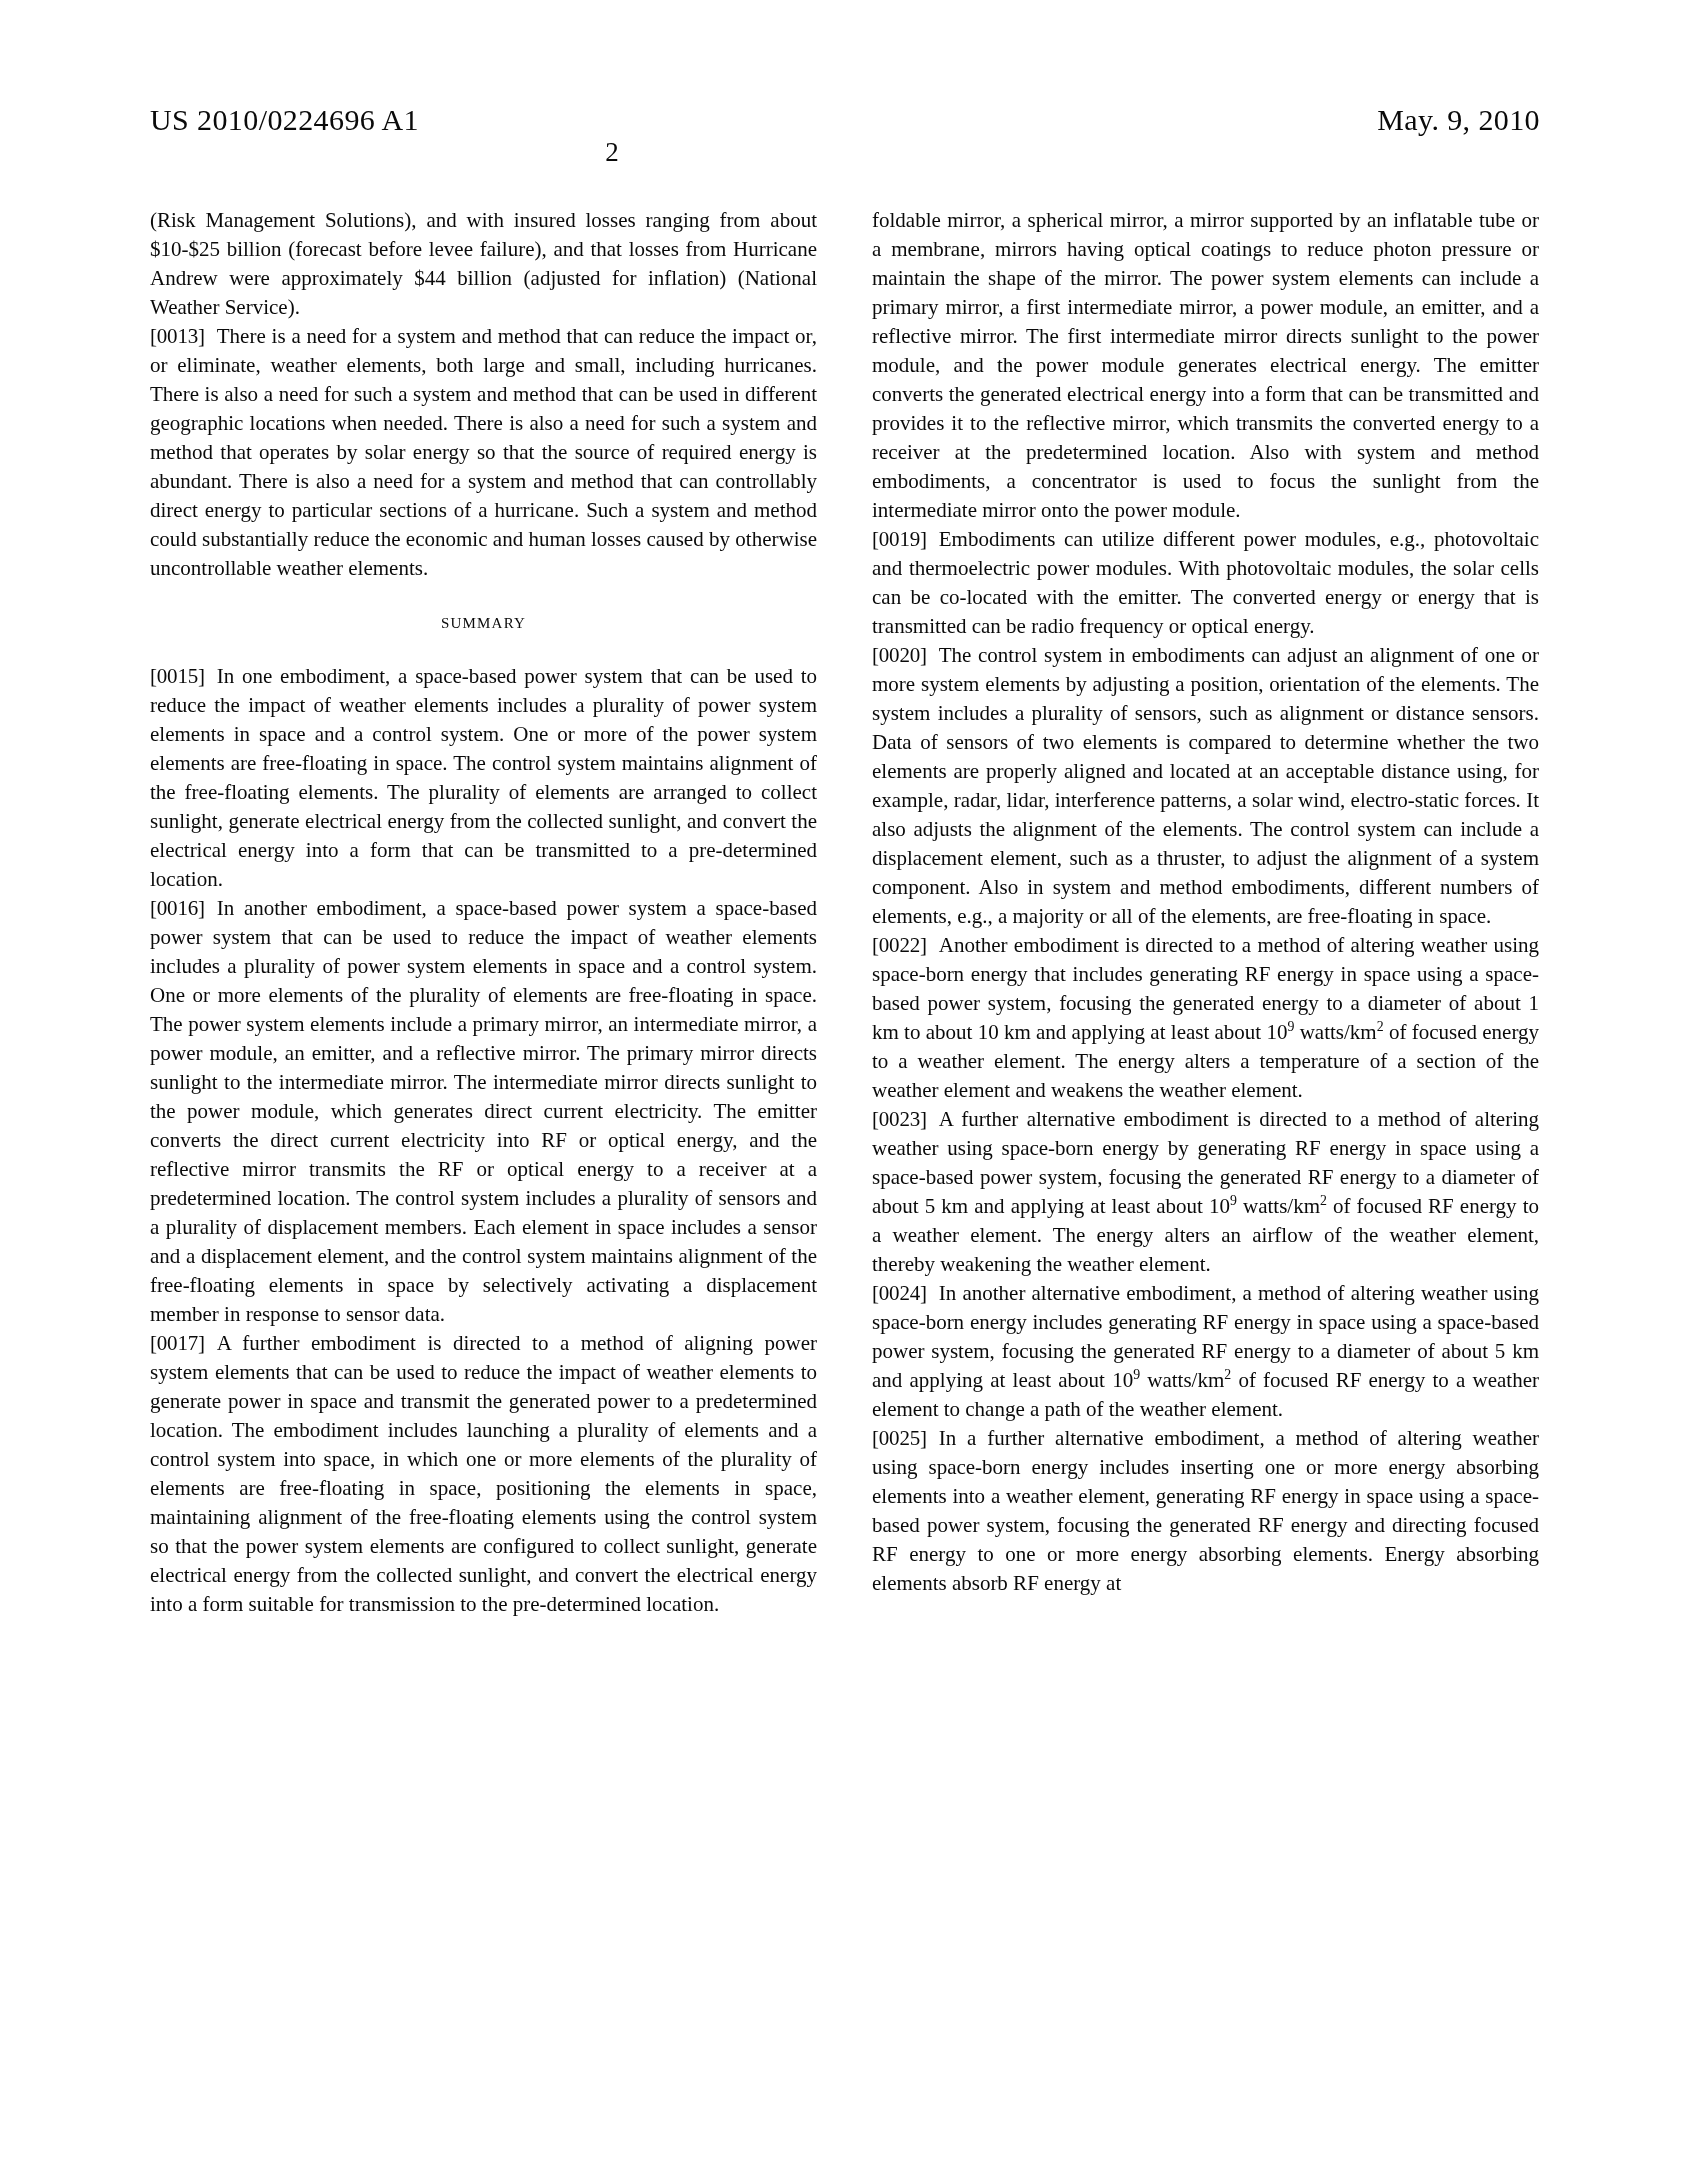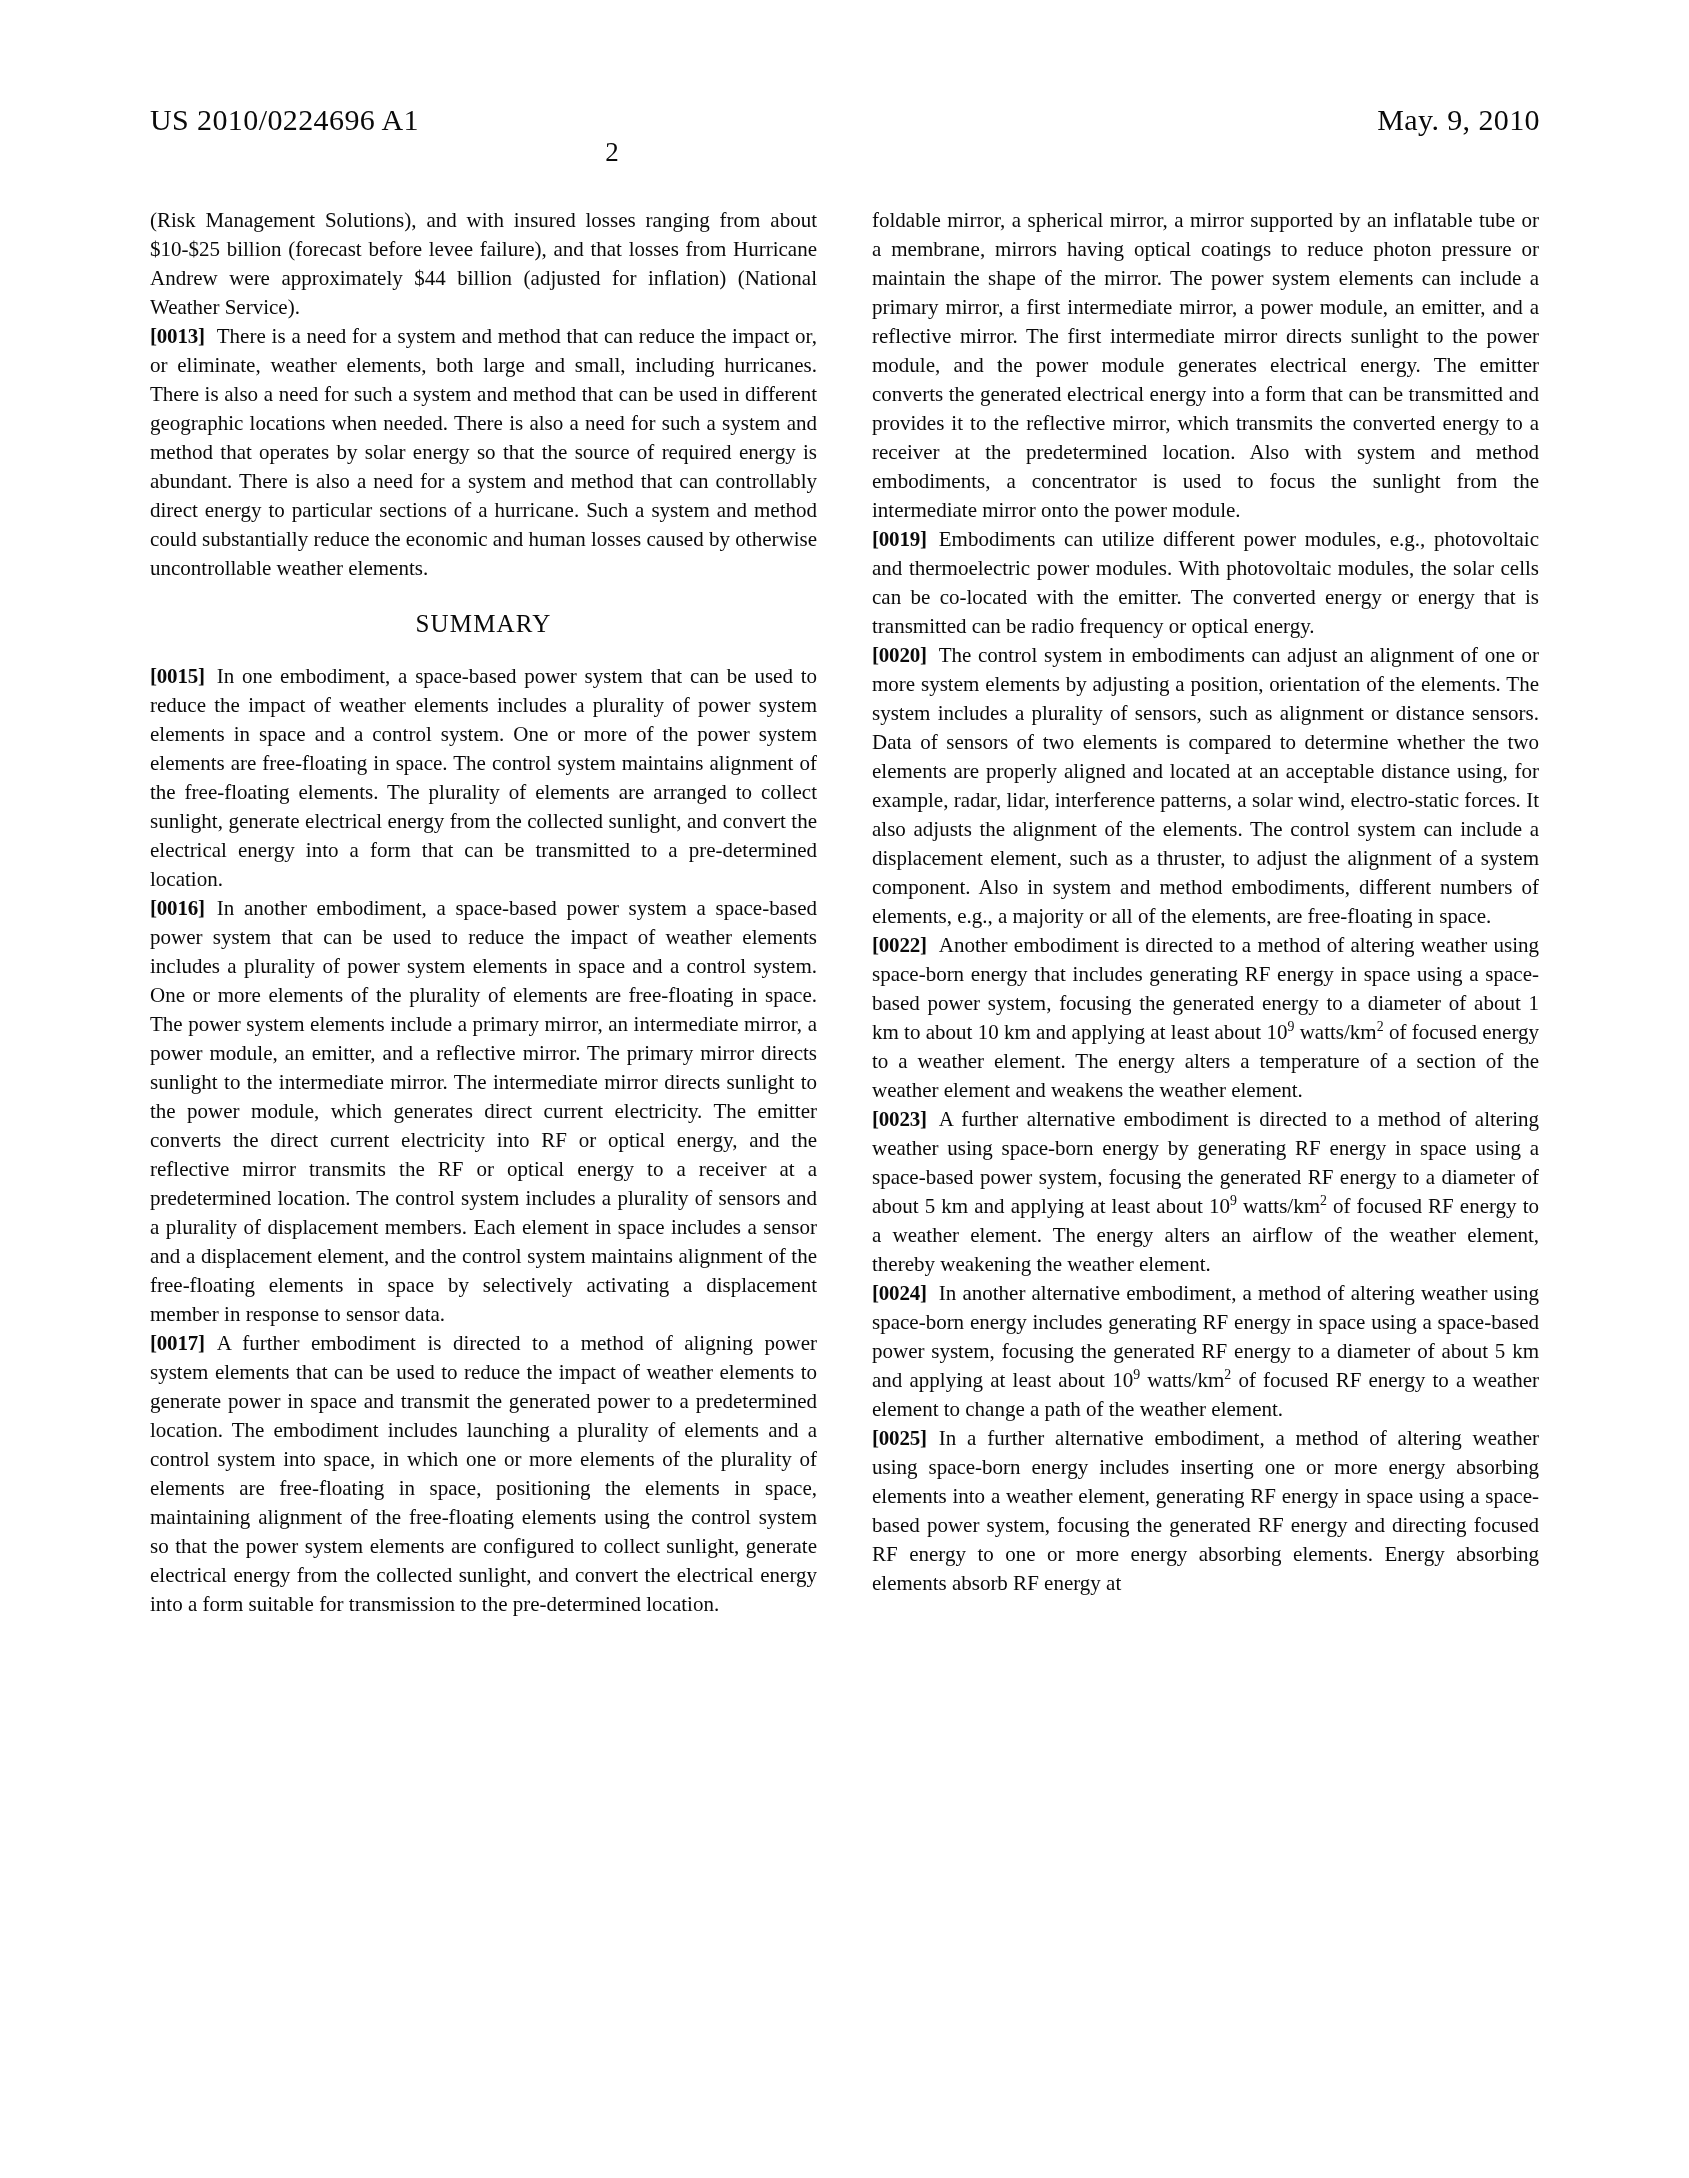--- a/index.html
+++ b/index.html
@@ -60,28 +60,28 @@
     line-height: 29px;
     text-align: justify;
     text-justify: inter-word;
     hyphens: manual;
   }
   .col p {
     margin: 0;
     text-indent: 0;
   }
   .para-no {
-    font-weight: bold;
+    font-weight: normal;
     letter-spacing: -0.2px;
     margin-right: 12px;
   }
   .section-heading {
     text-align: center;
     margin: 26px 0 24px 0;
-    font-size: 25px;
+    font-size: 15px;
     letter-spacing: 1.2px;
   }
   sup {
     font-size: 0.66em;
     vertical-align: super;
     line-height: 0;
   }
 </style>
 </head>
 <body>

